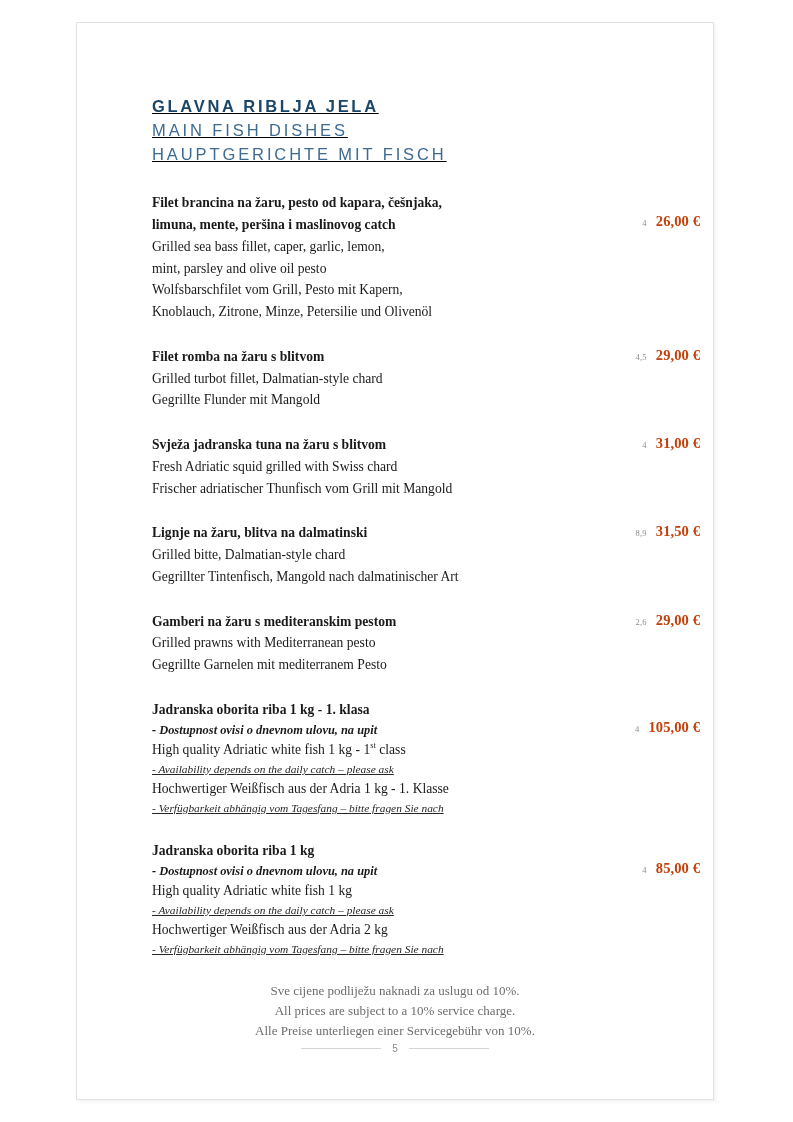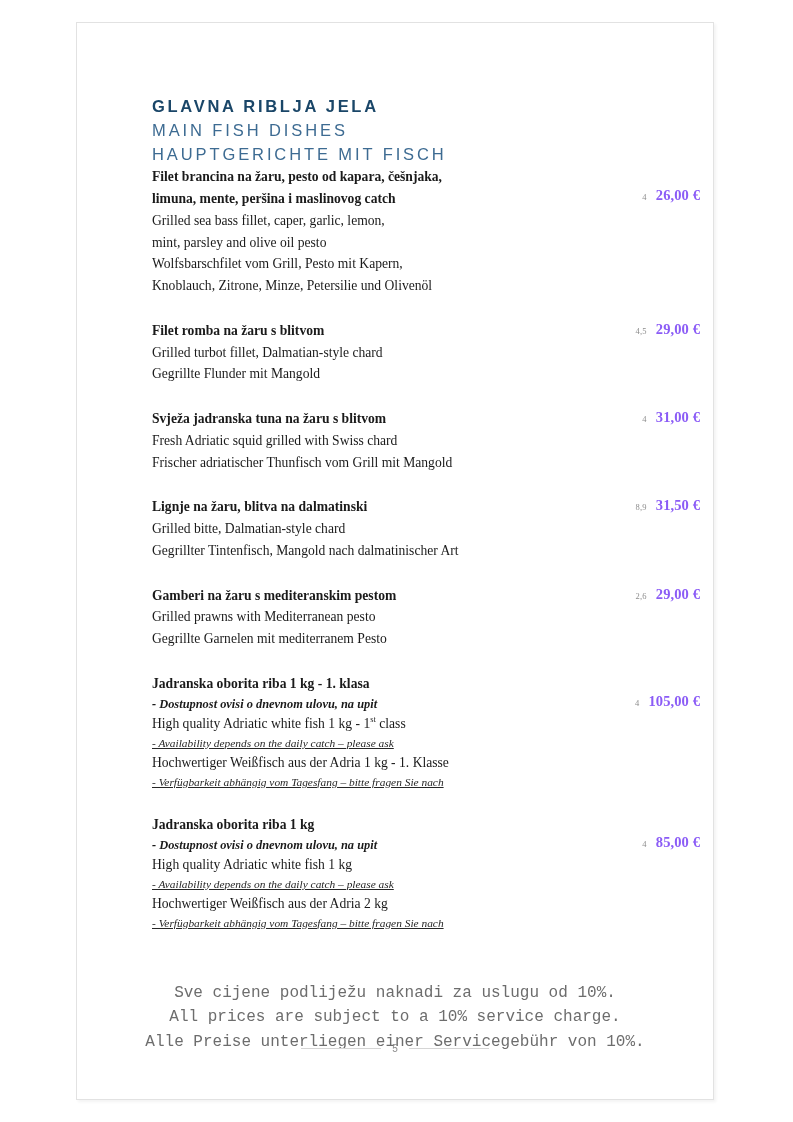--- a/index.html
+++ b/index.html
@@ -30,20 +30,22 @@
 
   .content {
     position: absolute;
     left: 75px;
     top: 72px;
     width: 548px;
   }
 
   
   .section-head {
+    margin-bottom: 26px;
+    text-decoration: underline;
   }
   .head-line {
     font-family: "Liberation Sans", "DejaVu Sans", sans-serif;
     font-weight: 600;
     letter-spacing: 2.6px;
     line-height: 1.44;
     white-space: nowrap;
   }
   .head-line.l1 {
     font-size: 16.5px;
@@ -90,21 +92,21 @@
     font-size: 8.5px;
     color: #8c8c8c;
     text-align: right;
     width: 32px;
     margin-right: 9px;
     letter-spacing: 0.2px;
   }
   .price {
     font-size: 14.5px;
     font-weight: 700;
-    color: #8b5cf6;
+    color: #c2410c;
     text-align: right;
     white-space: nowrap;
     letter-spacing: 0.1px;
   }
 
   .lang-block { }
   .lang-block + .lang-block { }
 
   .line {
     font-size: 13.6px;
@@ -138,22 +140,22 @@
   .pr-offset-0 { margin-top: 1px; }
   .pr-offset-note { margin-top: 20px; }
 
   
   .footer-note {
     position: absolute;
     left: 0;
     right: 0;
     top: 958px;
     text-align: center;
-    font-family: Liberation Mono, monospace;
-    font-size: 16px;
+    font-family: Liberation Serif, serif;
+    font-size: 13px;
     line-height: 1.52;
     color: #6d6d6d;
   }
   .footer-note div { white-space: nowrap; }
 
   .page-number-wrap {
     position: absolute;
     left: 0;
     right: 0;
     top: 1020px;

